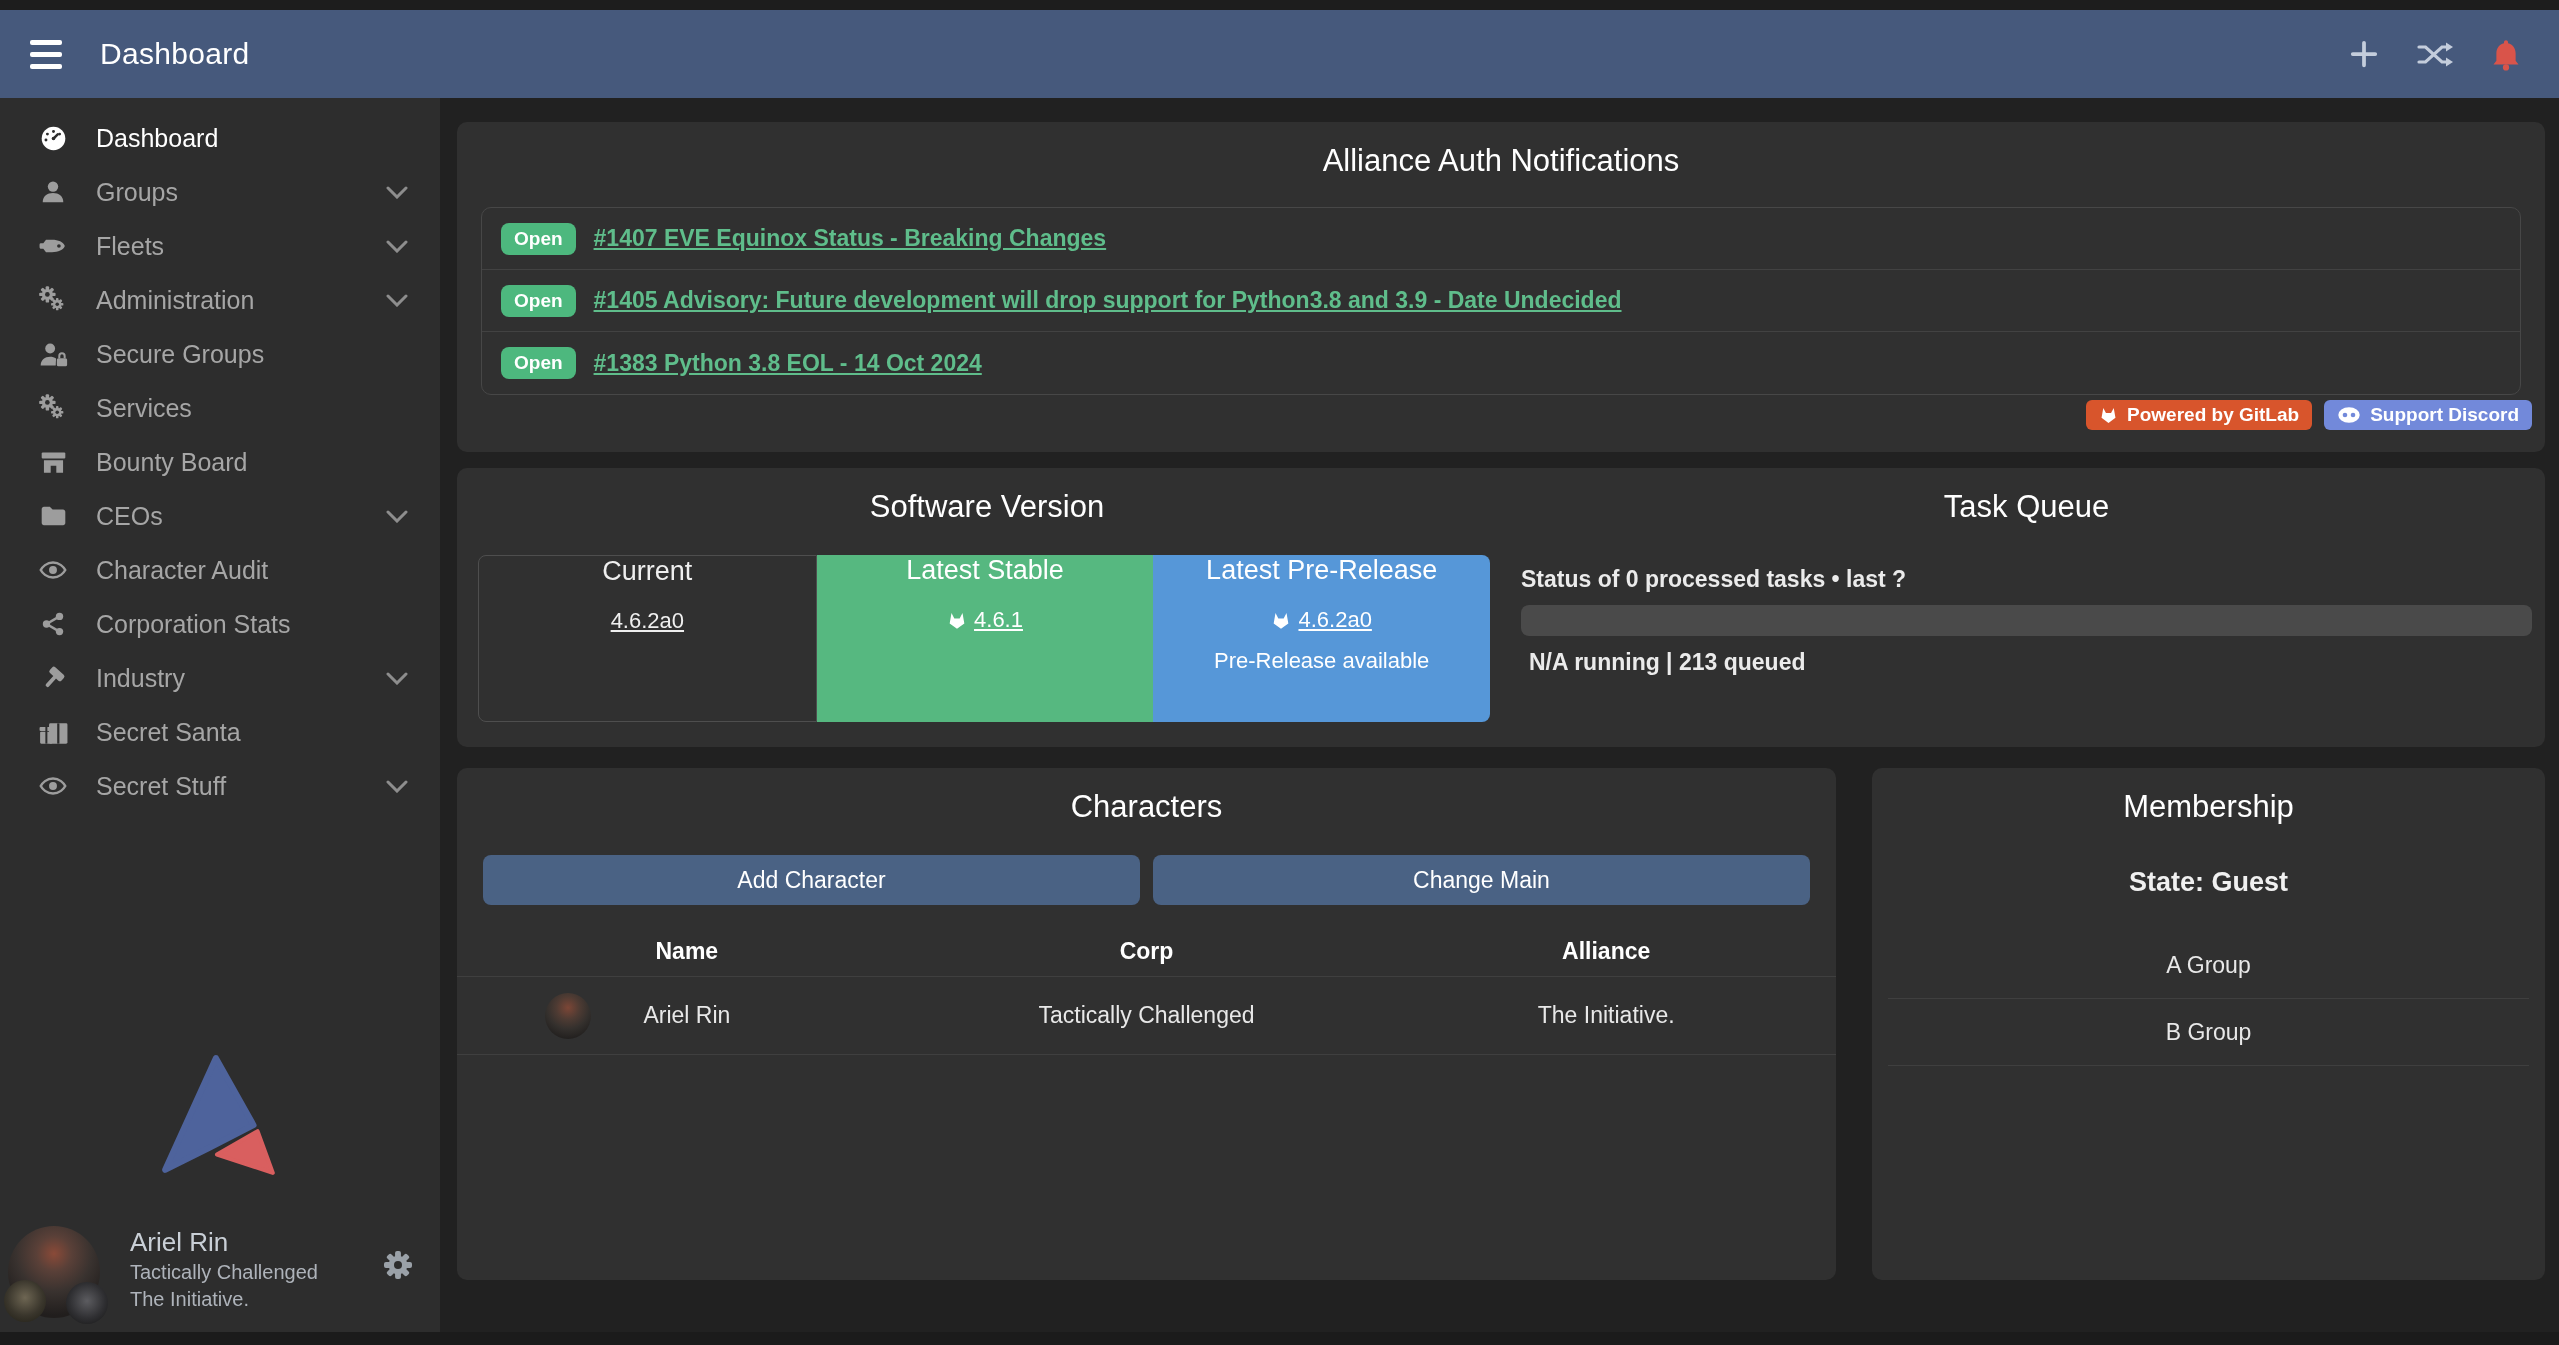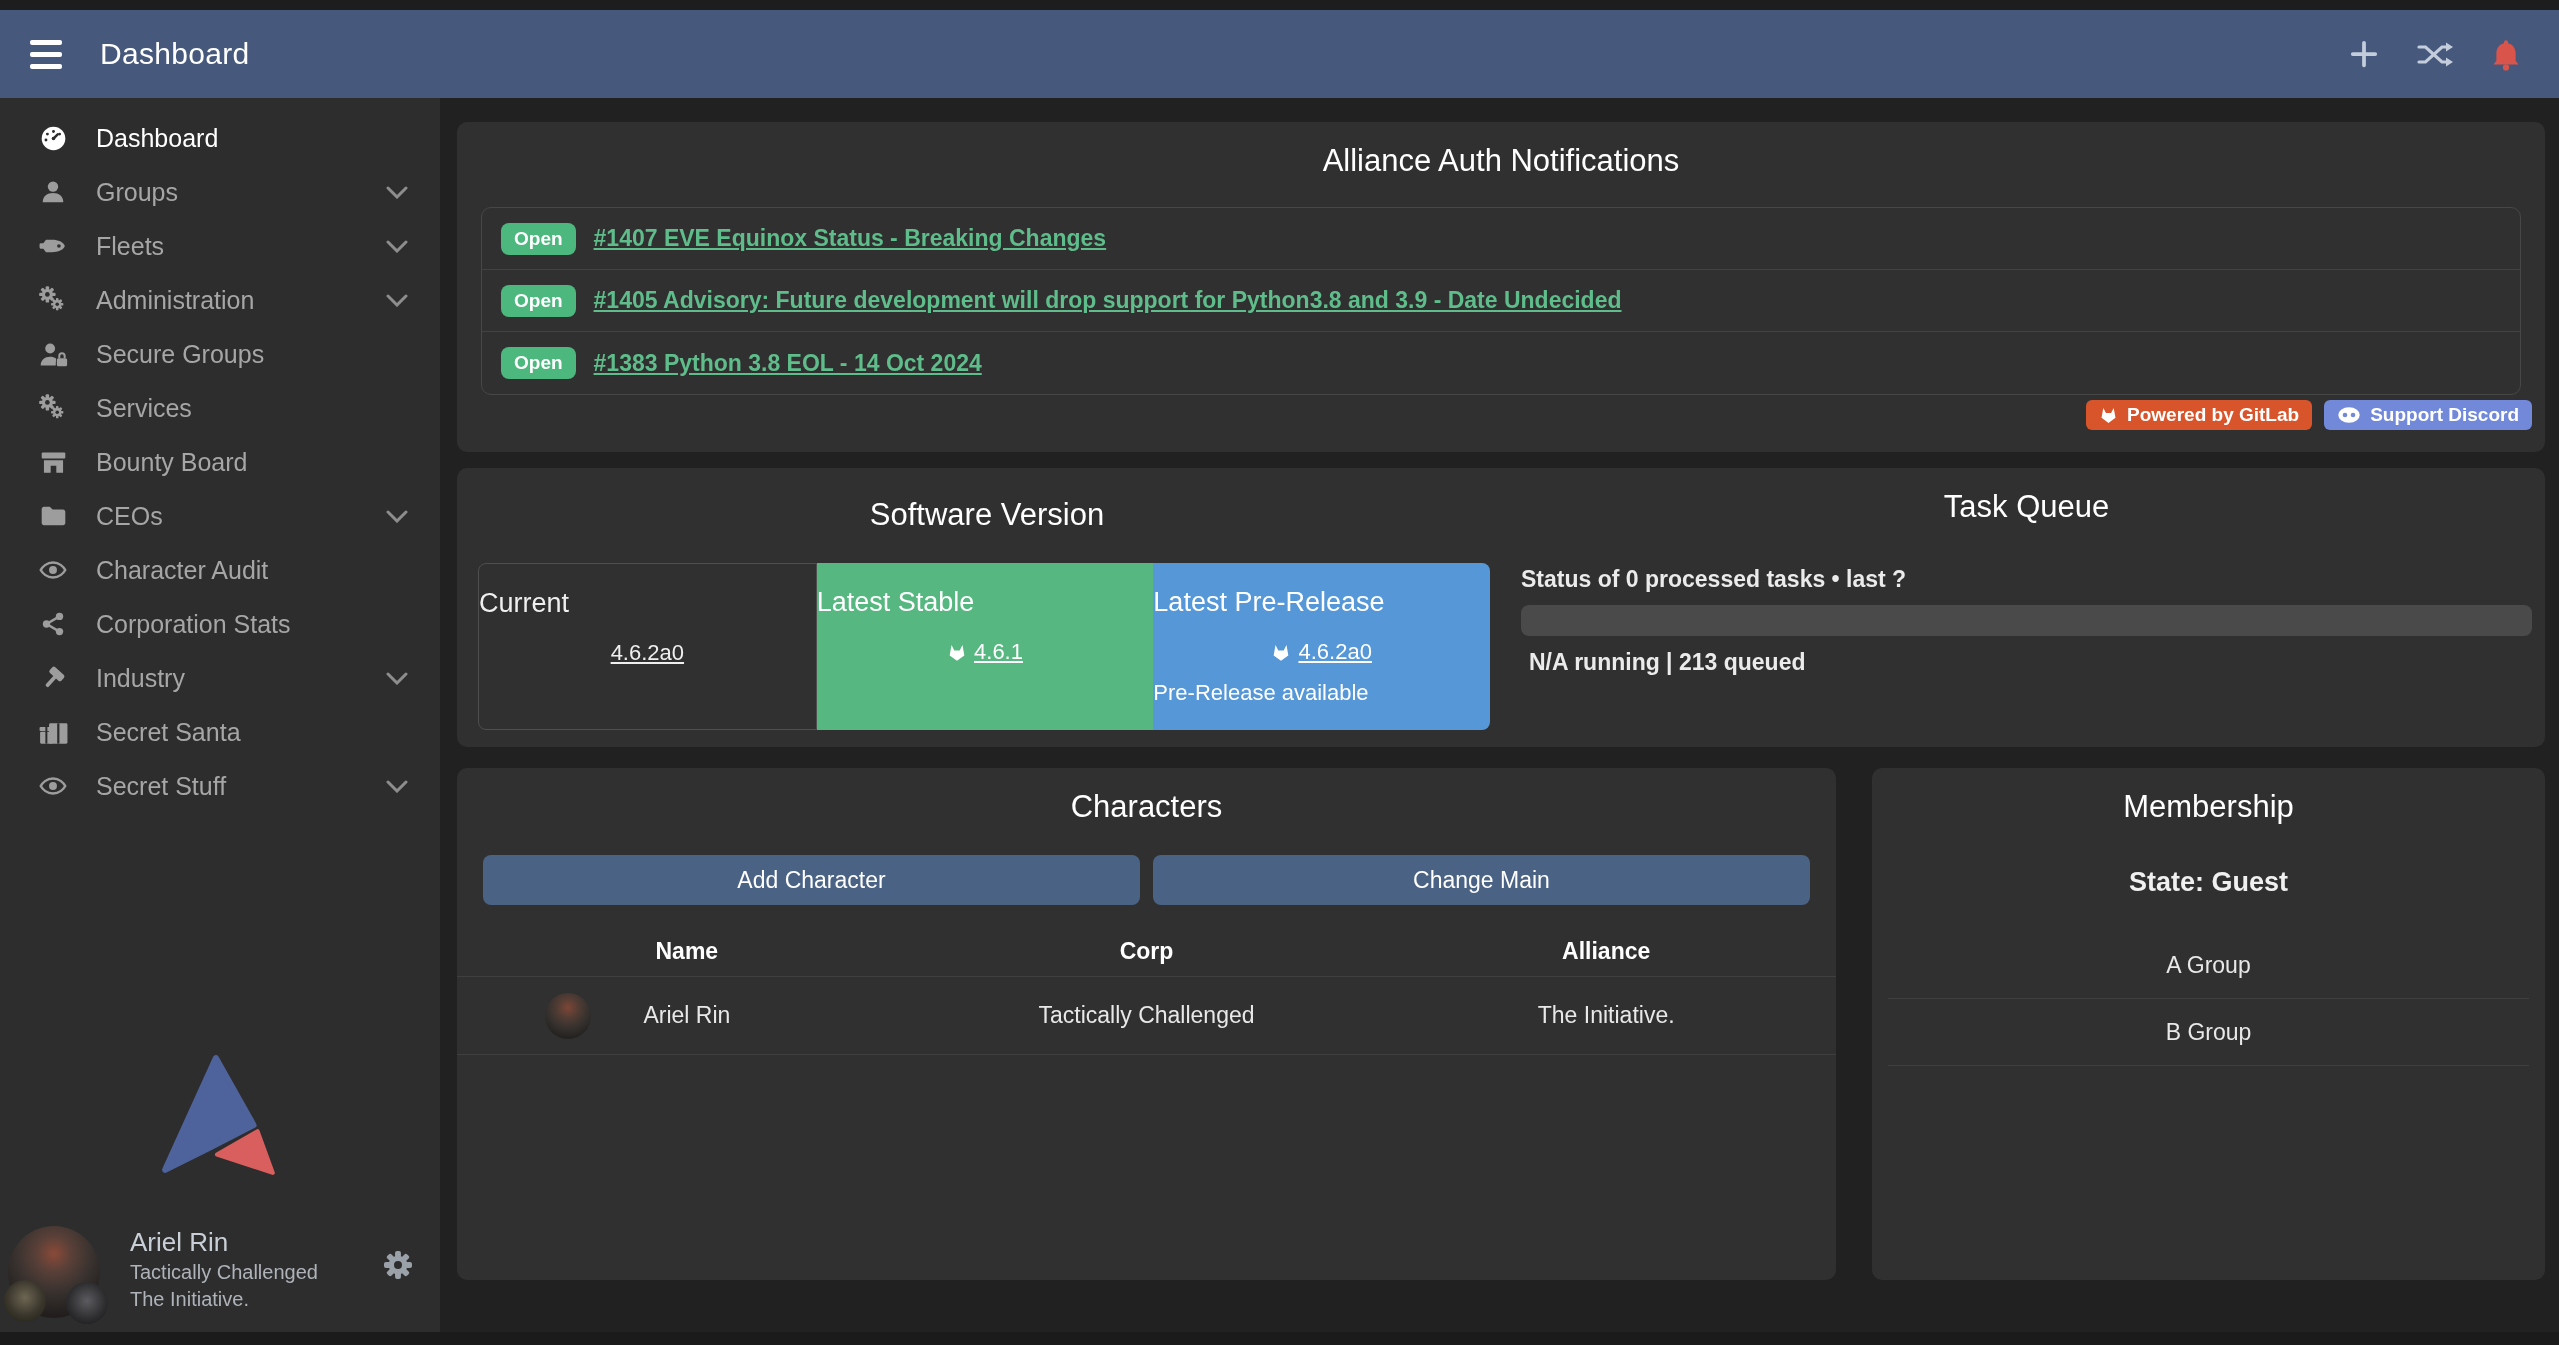--- a/index.html
+++ b/index.html
@@ -63,24 +63,24 @@
   .notif-link { color:#5fbd8b; font-size:23px; font-weight:600; text-decoration:underline; cursor:pointer; }
   .ext-badges { position:absolute; right:13px; bottom:22px; display:flex; gap:12px; }
   .ext-badge {
     height:30px; border-radius:6px; color:#fff; font-weight:700; font-size:19px;
     display:flex; align-items:center; padding:0 13px; gap:9px; cursor:pointer; border:none;
   }
   .ext-badge.gitlab { background:#d8552c; }
   .ext-badge.discord { background:#7289da; }
   
   #panel-version { left:457px; top:468px; width:2088px; height:279px; }
-  .ver-section { position:absolute; left:0; top:8px; width:1060px; height:100%; }
+  .ver-section { position:absolute; left:0; top:0; width:1060px; height:100%; }
   .queue-section { position:absolute; left:1064px; right:13px; top:0; bottom:0; }
   .ver-table { position:absolute; left:21px; top:87px; width:1012px; height:167px; display:flex; }
-  .vcell { flex:1; padding-top:24px; }
+  .vcell { flex:1; text-align:center; }
   .vcell.plain { border:1px solid #4e4e4e; border-radius:8px 0 0 8px; color:#efefef; }
   .vcell.stable { background:#56b880; color:#fff; }
   .vcell.prerelease { background:#5697d8; color:#fff; border-radius:0 8px 8px 0; }
   .vcell h4 { font-size:27px; font-weight:400; margin-bottom:21px; }
   .vline { font-size:22px; display:flex; justify-content:center; align-items:center; gap:7px;text-decoration:underline; }
   .vline svg { fill:#fff; }
   .vnote { font-size:22px; margin-top:15px; }
   .queue-status { position:absolute; top:98px; left:0; font-size:23px; font-weight:600; color:#ebebeb; }
   .progress { position:absolute; top:137px; left:0; right:0; height:31px; background:#4a4a4a; border-radius:8px; overflow:hidden; }
   .progress-fill { height:100%; width:0; background:#56b880; }

